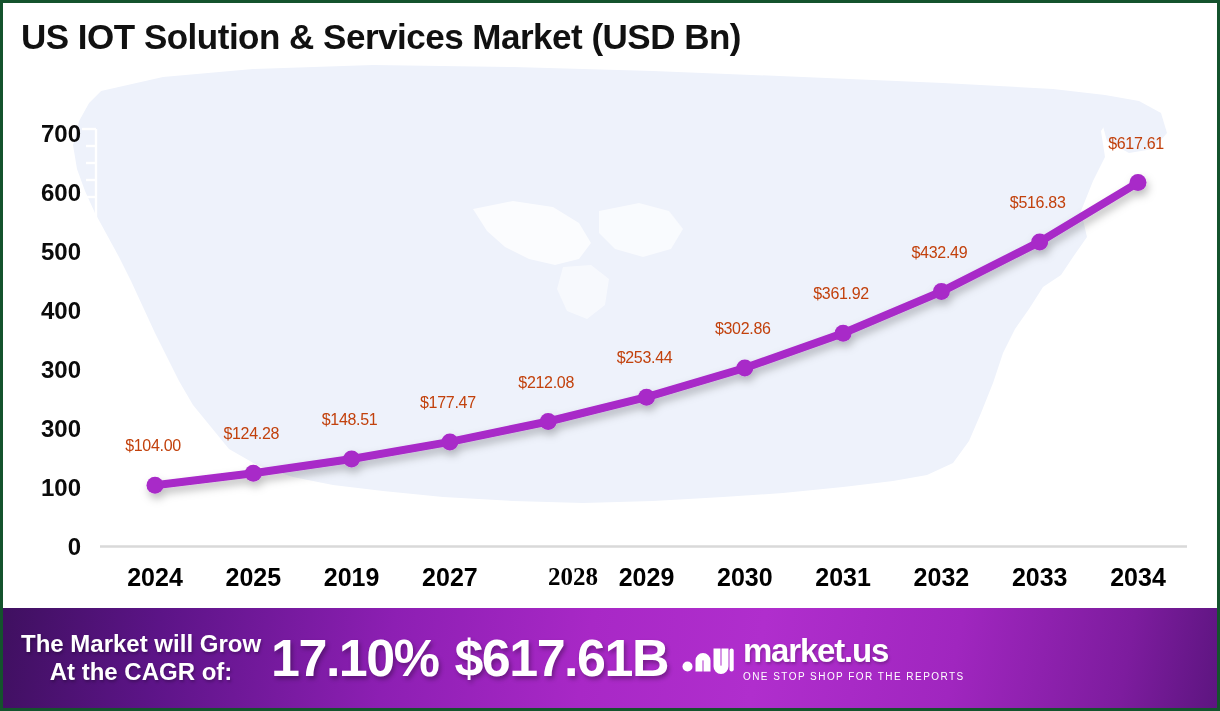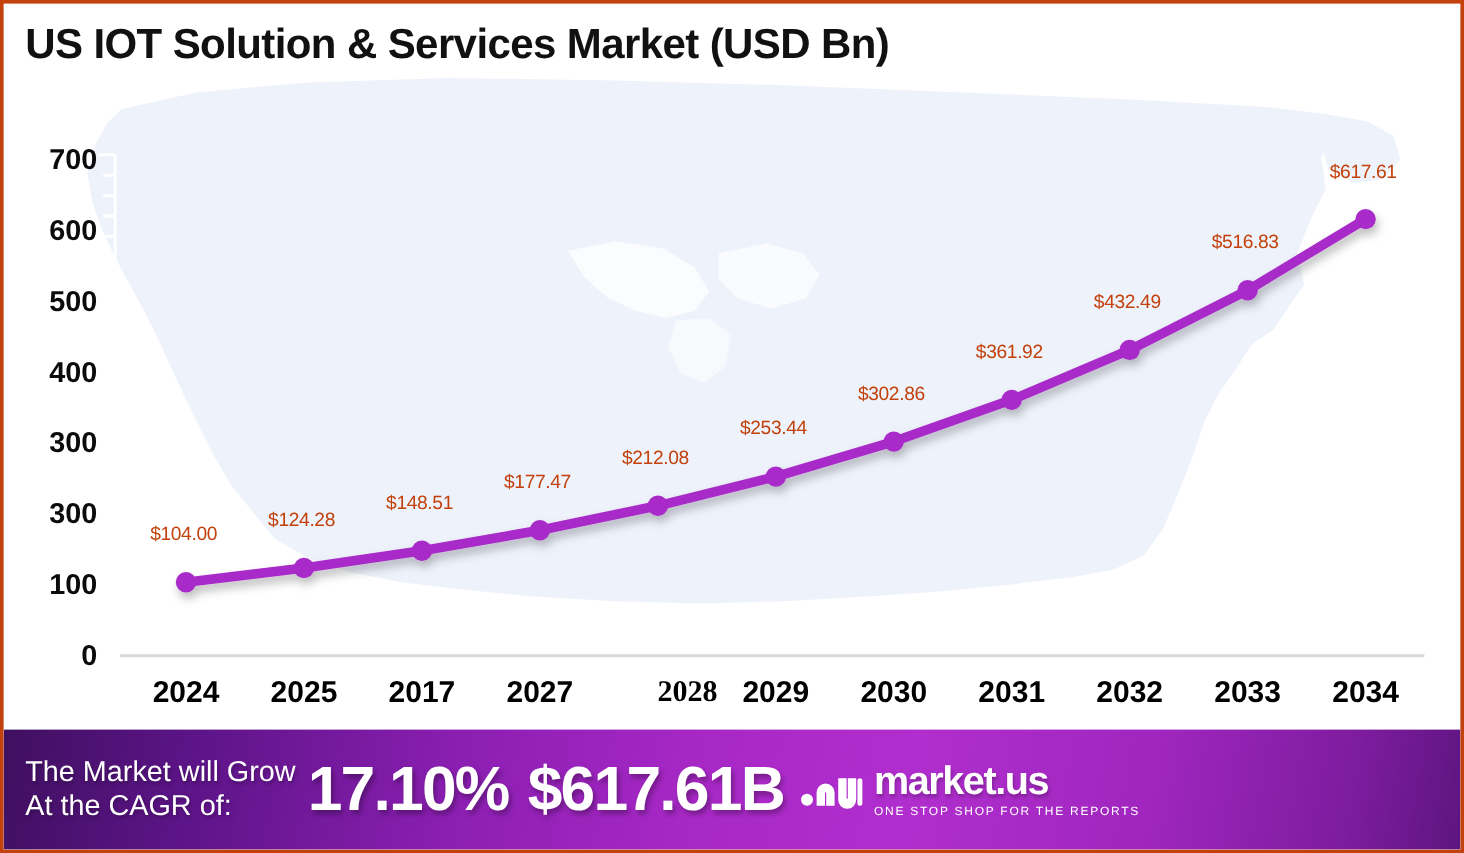--- a/index.html
+++ b/index.html
@@ -6,21 +6,21 @@
   html, body {
     width: 1220px; height: 711px;
     font-family: "Liberation Sans", sans-serif;
     background: #ffffff;
     overflow: hidden;
   }
   #page {
     position: relative;
     width: 1220px; height: 711px;
     background: #ffffff;
-    border: 3px solid #c2410c;
+    border: 3px solid #14532d;
     overflow: hidden;
   }
 
   
   #chart-title {
     position: absolute;
     left: 18px; top: 14px;
     font-size: 35px;
     font-weight: 800;
     letter-spacing: -0.5px;
@@ -91,24 +91,25 @@
         #7d1c9e 92%,
         #5d1580 100%);
     display: flex;
     align-items: center;
     z-index: 8;
     overflow: hidden;
   }
   .banner-text {
     color: #ffffff;
     font-size: 24px;
-    font-weight: 400;
+    font-weight: 700;
     line-height: 1.16;
     text-shadow: 1px 2px 3px rgba(0,0,0,0.28);
     white-space: nowrap;
+    text-align: center;
   }
   .banner-big {
     color: #ffffff;
     font-size: 52px;
     font-weight: 800;
     letter-spacing: -1.5px;
     text-shadow: 2px 3px 4px rgba(0,0,0,0.30);
     white-space: nowrap;
   }
   #cagr-caption { margin-left: 18px; }
@@ -217,21 +218,21 @@
     <div class="y-tick-label" style="left:6px; top:249px;">500</div>
     <div class="y-tick-label" style="left:6px; top:308px;">400</div>
     <div class="y-tick-label" style="left:6px; top:367px;">300</div>
     <div class="y-tick-label" style="left:6px; top:426px;">300</div>
     <div class="y-tick-label" style="left:6px; top:485px;">100</div>
     <div class="y-tick-label" style="left:6px; top:544px;">0</div>
 
     <div id="x-labels">
         <div class="x-tick-label" style="left: 92px;">2024</div>
         <div class="x-tick-label" style="left: 190.3px;">2025</div>
-        <div class="x-tick-label" style="left: 288.6px;">2017</div>
+        <div class="x-tick-label" style="left: 288.6px;">2019</div>
         <div class="x-tick-label" style="left: 386.9px;">2027</div>
         <div class="x-tick-label" style="left: 510px; font-family: Liberation Serif, serif;">2028</div>
         <div class="x-tick-label" style="left: 583.5px;">2029</div>
         <div class="x-tick-label" style="left: 681.8px;">2030</div>
         <div class="x-tick-label" style="left: 780.1px;">2031</div>
         <div class="x-tick-label" style="left: 878.4px;">2032</div>
         <div class="x-tick-label" style="left: 976.7px;">2033</div>
         <div class="x-tick-label" style="left: 1075px;">2034</div>
       </div>
     <div id="point-labels">

